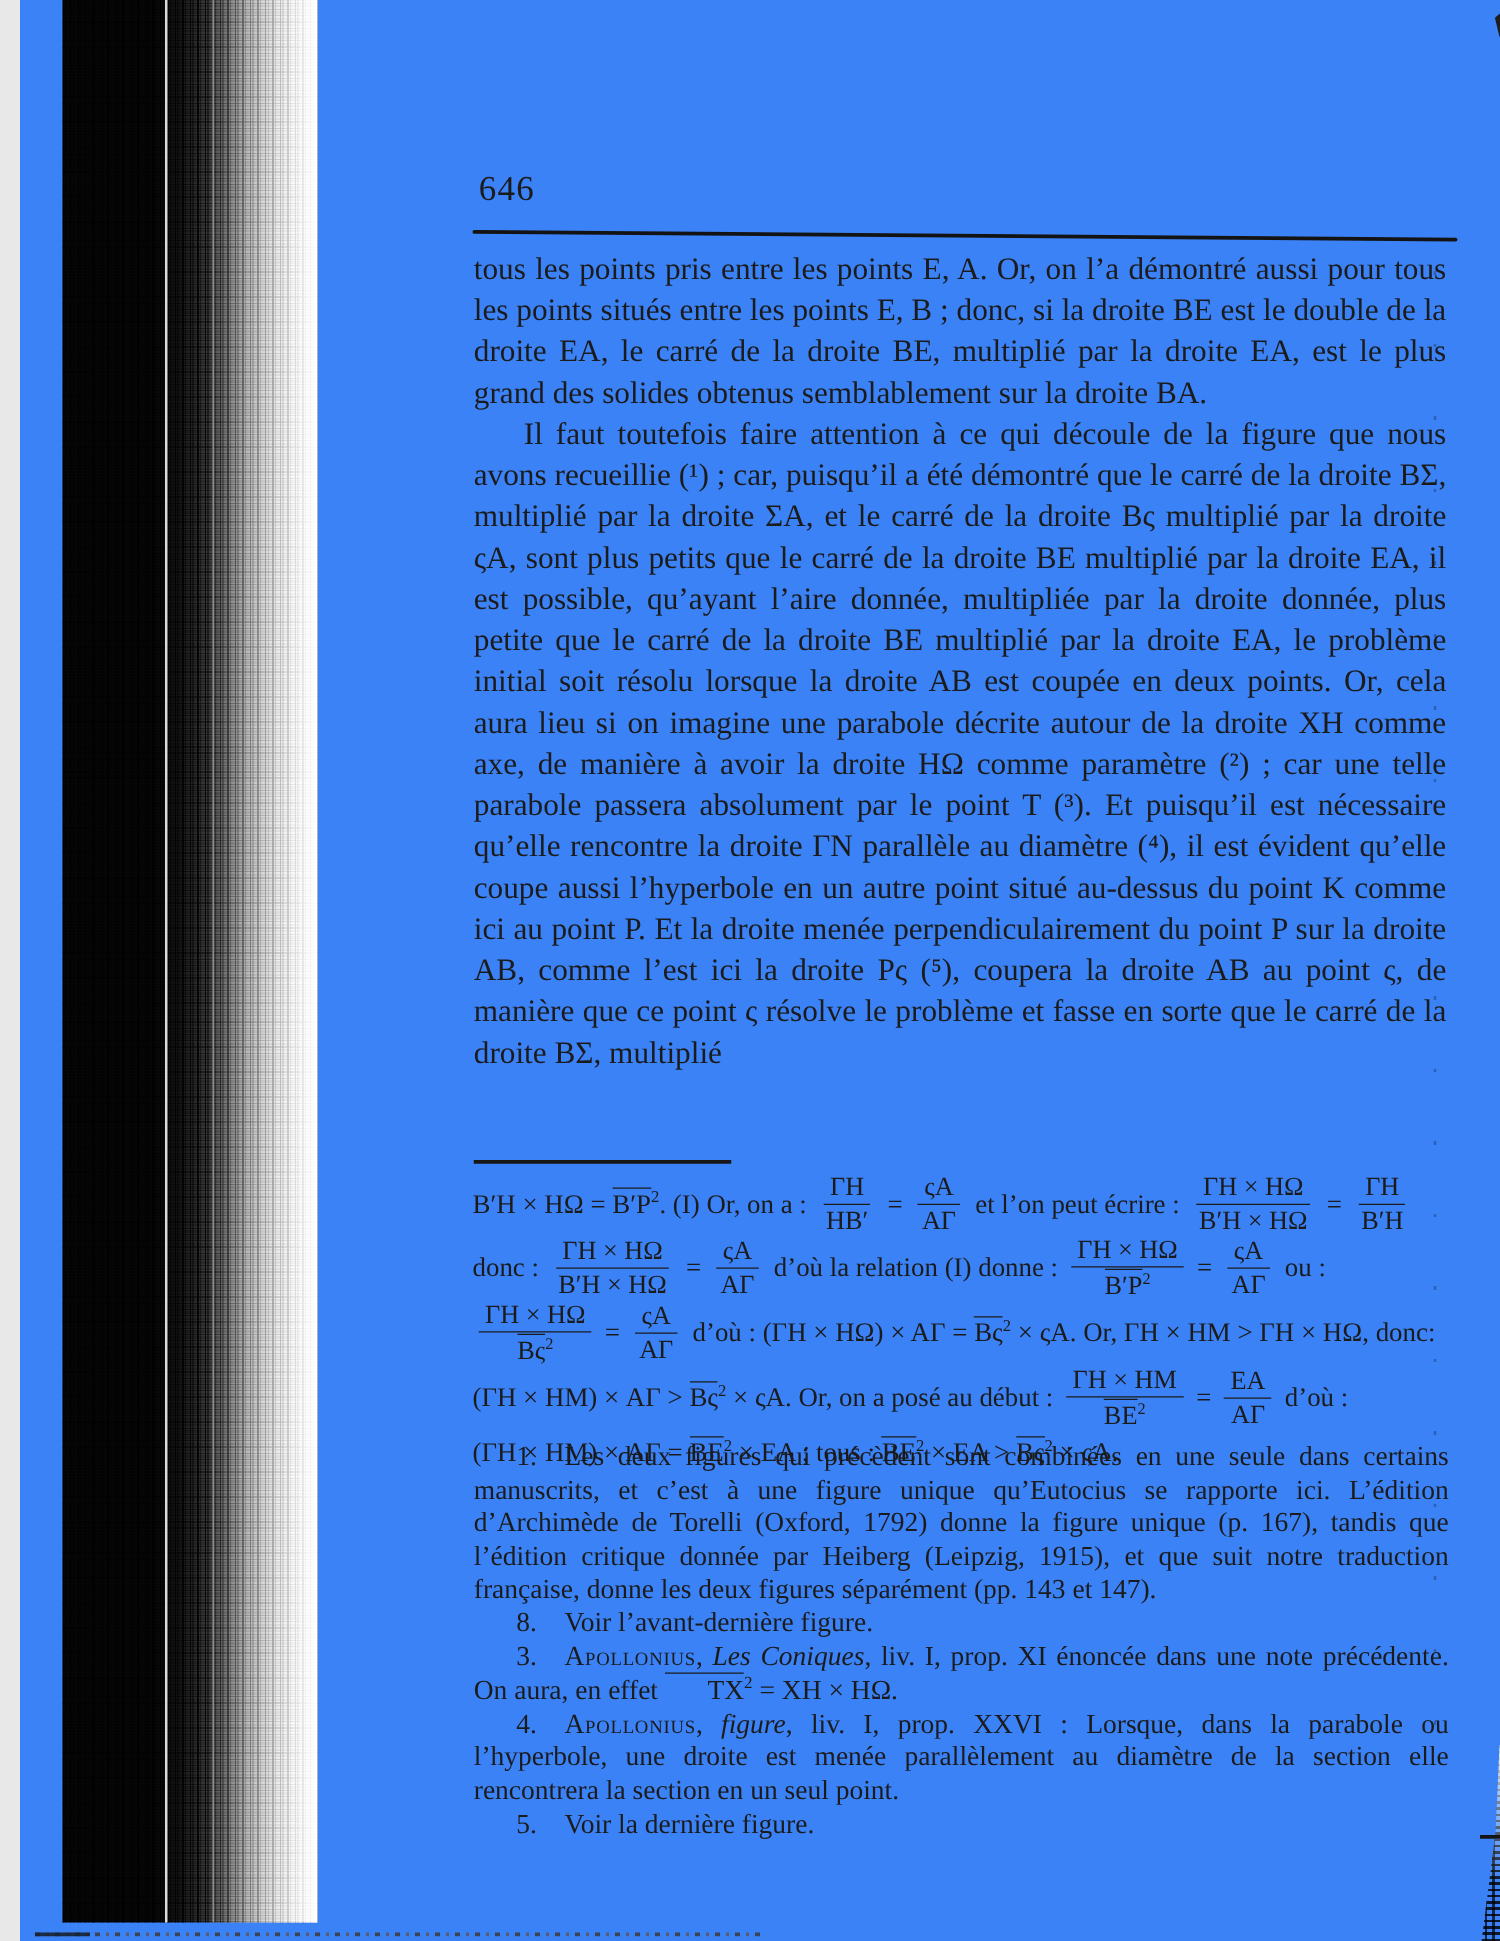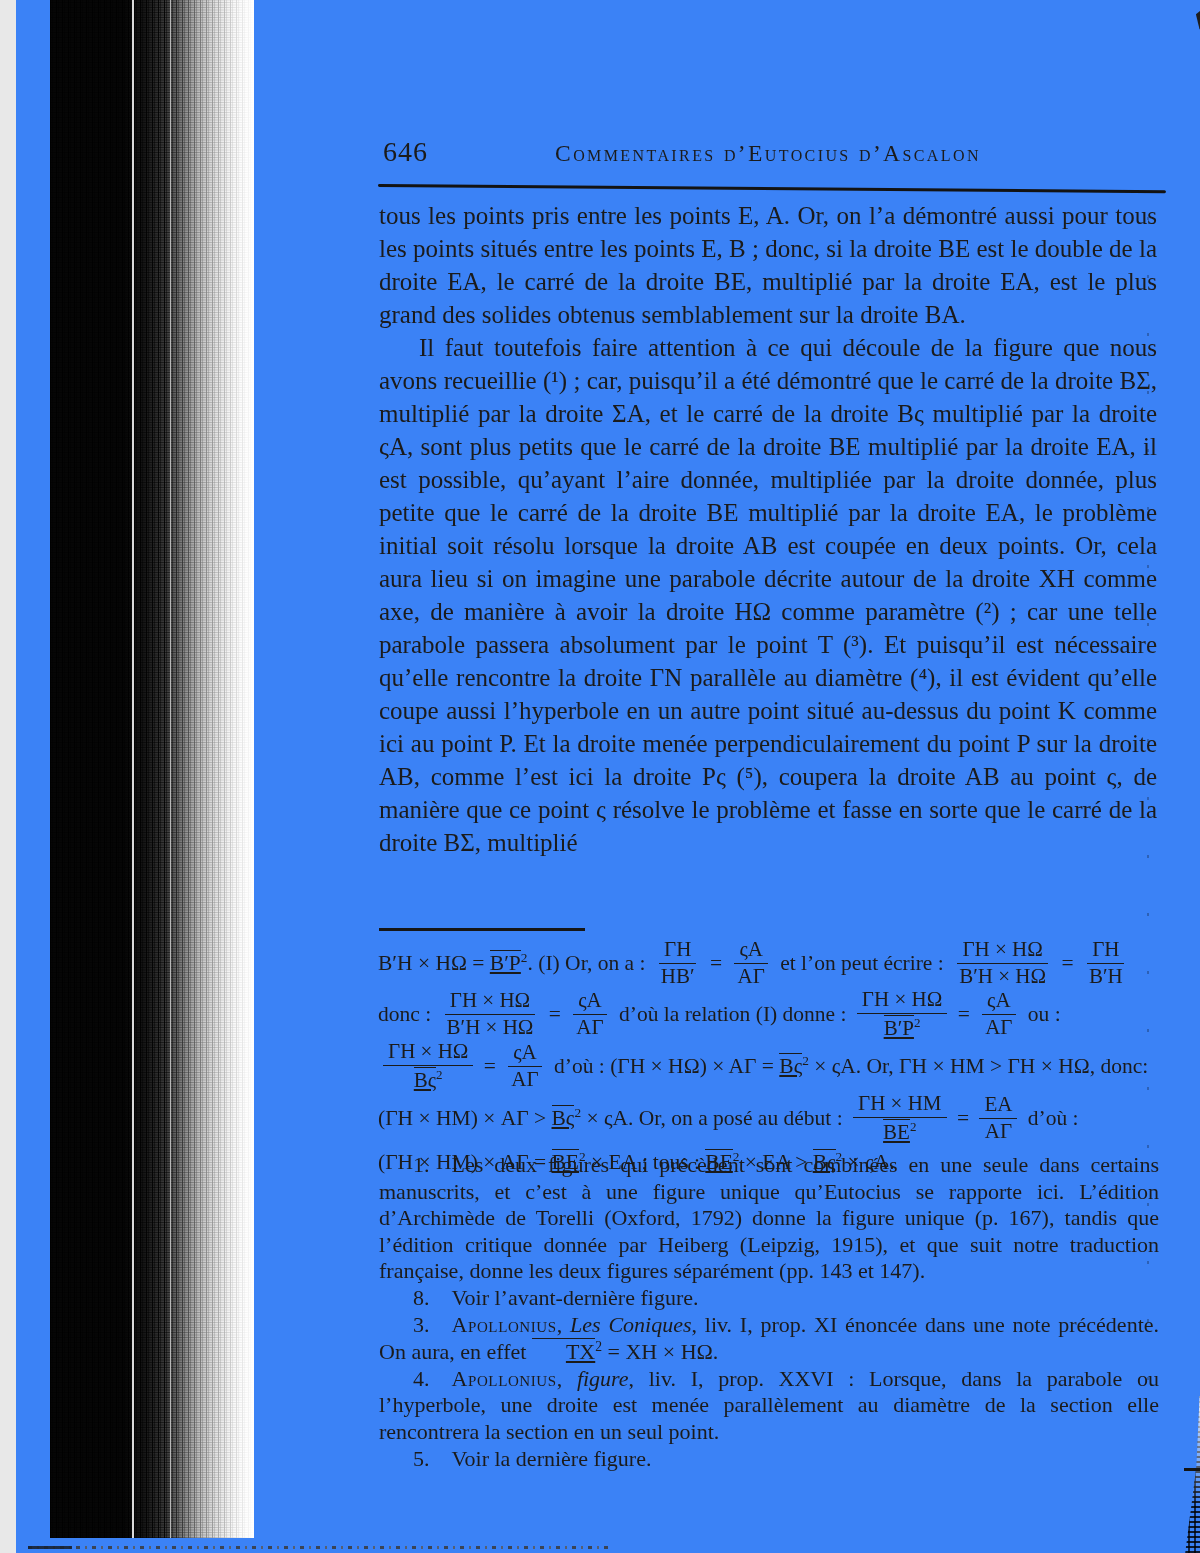--- a/index.html
+++ b/index.html
@@ -88,21 +88,21 @@
   }
   .fline{display:flex;align-items:center;min-height:48px;flex-wrap:nowrap;}
   .fline.short{min-height:36px;}
   .fline .seg,.fline .ovlwrap{white-space:pre;}
   .frac{
     display:inline-flex;flex-direction:column;align-items:center;text-align:center;
     vertical-align:middle;margin:0 5px;line-height:1.12;font-size:21px;
   }
   .frac .num{display:block;padding:0 5px 1px;border-bottom:1.7px solid #1b1b1b;white-space:pre;}
   .frac .den{display:block;padding:1px 5px 0;white-space:pre;}
-  .ovl{display:inline-block;border-top:1.7px solid #1b1b1b;line-height:1.05;padding-top:1px;text-decoration:underline;}
+  .ovl{display:inline-block;border-top:1.7px solid #1b1b1b;line-height:1.05;padding-top:1px;}
   sup{font-size:0.62em;vertical-align:super;line-height:0;}
   .footnotes{
     position:absolute;left:363px;top:1152px;width:780px;
     font-size:22px;line-height:26.6px;text-align:justify;
   }
   .footnotes p{margin:0;text-indent:34px;}
   .scaps{font-variant:small-caps;letter-spacing:.6px;}
   .ital{font-style:italic;}
 </style>
 </head>
@@ -116,21 +116,20 @@
   <div class="right-dots-upper"></div>
   <div class="right-strip-mid"></div>
   <div class="right-strip-mid-light"></div>
   <div class="left-dots-col"></div>
   <div class="bottom-right-strip"></div>
   <div class="bottom-right-dash"></div>
   <div class="bottom-dotted-line"></div>
 
   <div class="header">
     <span class="page-number">646</span>
-    <span class="running-title">Commentaires d’Eutocius d’Ascalon</span>
   </div>
   <div class="header-rule"></div>
 
   <div class="body-text">
     <p>tous les points pris entre les points E, A. Or, on l’a démontré aussi pour tous les points situés entre les points E, B ; donc, si la droite BE est le double de la droite EA, le carré de la droite BE, multiplié par la droite EA, est le plus grand des solides obtenus semblablement sur la droite BA.</p>
     <p class="indent">Il faut toutefois faire attention à ce qui découle de la figure que nous avons recueillie (¹) ; car, puisqu’il a été démontré que le carré de la droite BΣ, multiplié par la droite ΣA, et le carré de la droite Bς multiplié par la droite ςA, sont plus petits que le carré de la droite BE multiplié par la droite EA, il est possible, qu’ayant l’aire donnée, multipliée par la droite donnée, plus petite que le carré de la droite BE multiplié par la droite EA, le problème initial soit résolu lorsque la droite AB est coupée en deux points. Or, cela aura lieu si on imagine une parabole décrite autour de la droite XH comme axe, de manière à avoir la droite HΩ comme paramètre (²) ; car une telle parabole passera absolument par le point T (³). Et puisqu’il est nécessaire qu’elle rencontre la droite ΓN parallèle au diamètre (⁴), il est évident qu’elle coupe aussi l’hyperbole en un autre point situé au-dessus du point K comme ici au point P. Et la droite menée perpendiculairement du point P sur la droite AB, comme l’est ici la droite Pς (⁵), coupera la droite AB au point ς, de manière que ce point ς résolve le problème et fasse en sorte que le carré de la droite BΣ, multiplié</p>
   </div>
 
   <div class="fn-rule"></div>
 

